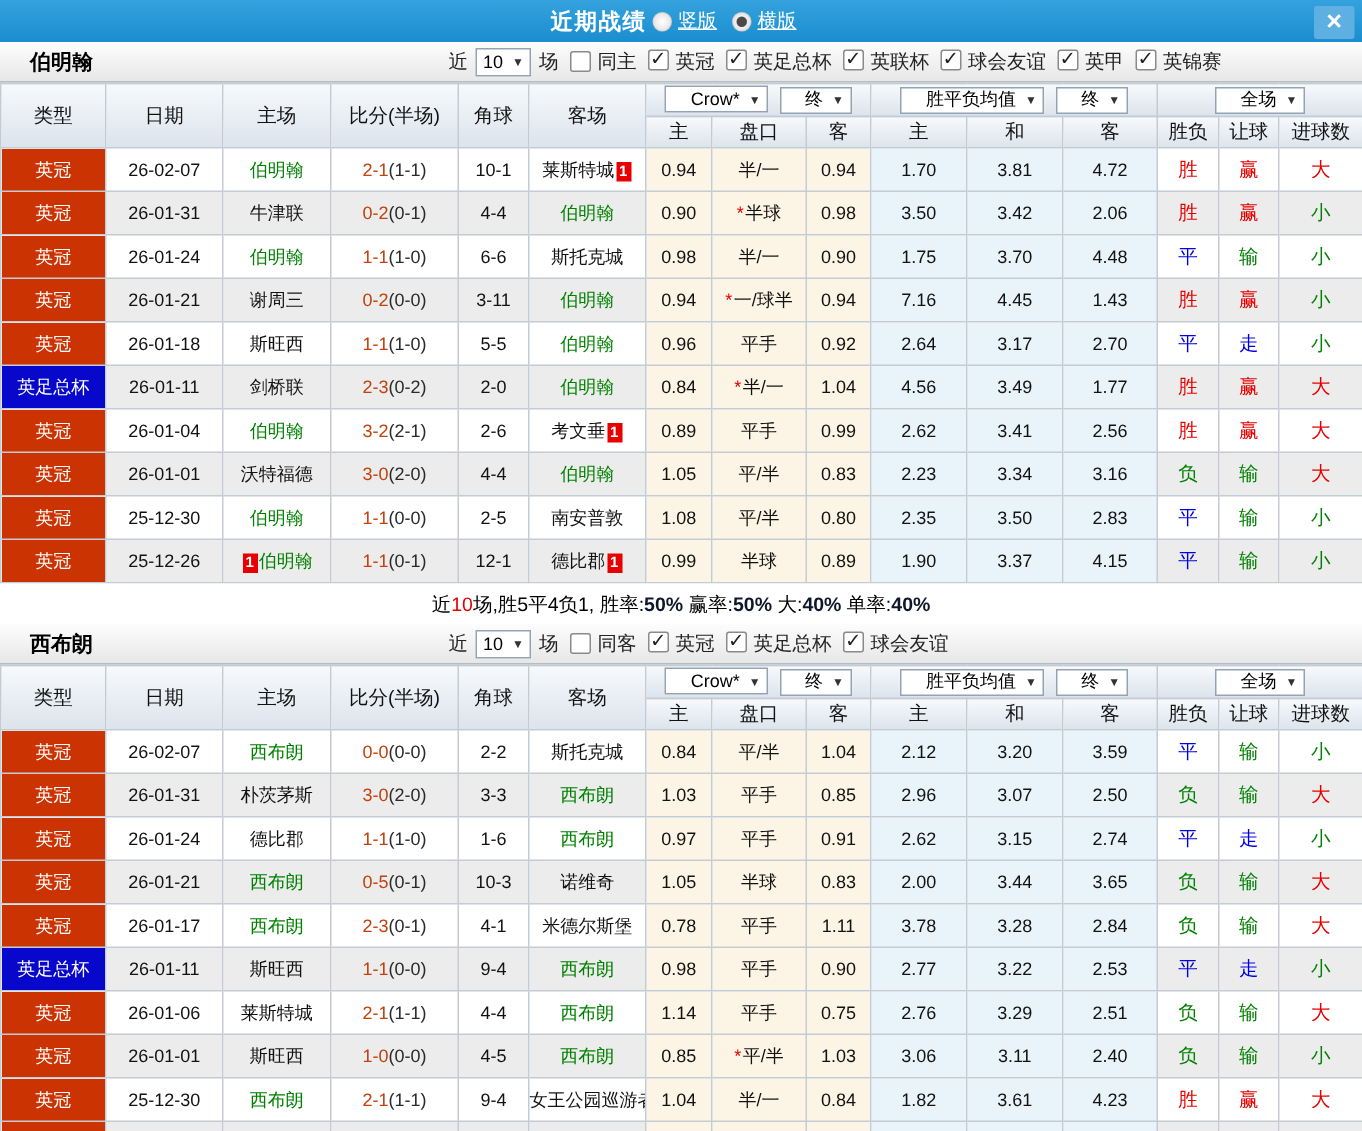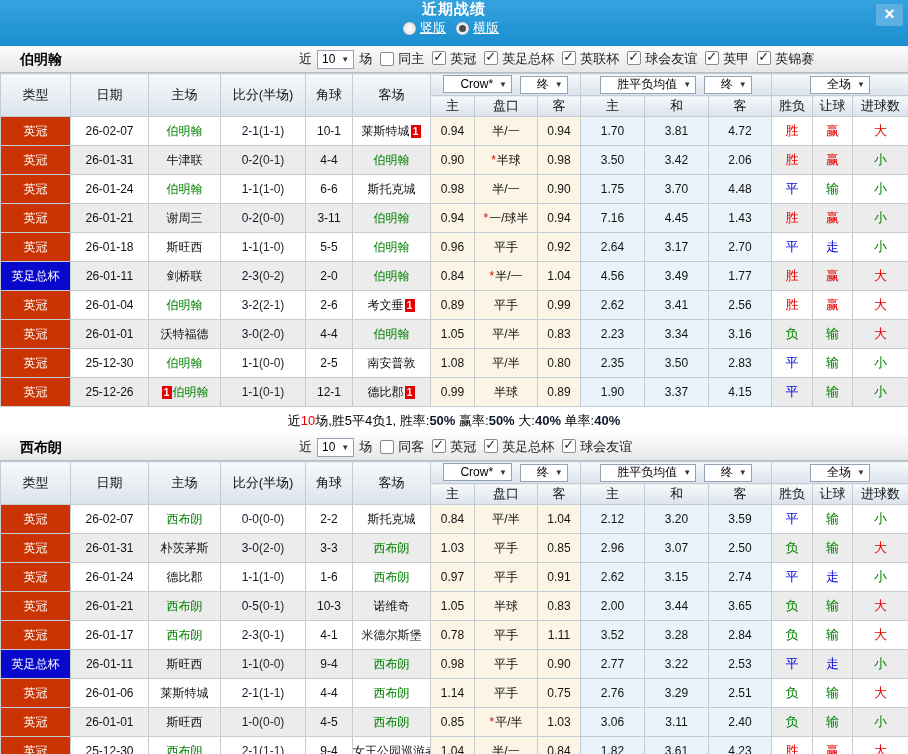--- a/index.html
+++ b/index.html
@@ -1,21 +1,21 @@
 <!DOCTYPE html>
 <html><head>
 <meta charset="utf-8">
 <style>
   html,body{margin:0;padding:0;background:#fff;}
   body{width:908px;height:754px;overflow:hidden;font-family:"Liberation Sans","DejaVu Sans",sans-serif;}
   .app{width:908px;height:754px;background:#fff;}
 
   
-  .titlebar{height:46px;background:linear-gradient(180deg,#34a2de,#1b8ecf);position:relative;
-    display:flex;align-items:center;flex-direction:column;}
+  .titlebar{height:28px;background:linear-gradient(180deg,#34a2de,#1b8ecf);position:relative;
+    display:flex;align-items:center;justify-content:center;}
   .title{color:#fff;font-weight:bold;font-size:15px;letter-spacing:1px;}
   .mode-group{display:flex;align-items:center;margin-left:4px;color:#fff;font-size:13px;}
   .mode{display:flex;align-items:center;margin-right:10px;cursor:pointer;text-decoration:underline;}
   .rdot{width:13px;height:13px;border-radius:50%;background:radial-gradient(#ffffff,#d9d9d9);display:inline-block;
     margin-right:4px;box-shadow:inset 0 0 1px #888;position:relative;}
   .rdot.on::after{content:"";position:absolute;left:3px;top:3px;width:7px;height:7px;border-radius:50%;background:#4a4a4a;}
   .close-btn{position:absolute;right:5px;top:4px;width:27px;height:22px;background:#5fb0e2;border-radius:2px;
     color:#fff;font-size:18px;font-weight:bold;line-height:21px;text-align:center;cursor:pointer;}
 
   
@@ -37,21 +37,21 @@
   thead th{background:linear-gradient(180deg,#f7f9fb,#dbe3ec);font-weight:normal;font-size:13px;color:#111;height:20px;}
   thead tr.hrow1 th{height:21px;}
   .ddcell .dd{height:16px;margin:0 2px;padding-left:16px;}
   tbody td{height:28px;font-size:12px;color:#121212;background:#fff;}
   tbody tr.even td{background:#ececec;}
   tbody td.cream{background:#fcf4e4 !important;}
   tbody td.pale{background:#e9f3fa !important;margin-left:41px;}
   td.type-r{background:#cc3303 !important;color:#fff;font-size:12px;}
   td.type-b{background:#0808cc !important;color:#fff;font-size:12px;}
   .green-team{color:#008000;}
-  .score-main{color:#0f172a;}
+  .score-main{color:#c2410c;}
   .half{color:#2a2a2a;}
   .star{color:#e60000;margin-right:1px;}
   .c-r{color:#e60000;} .c-g{color:#008000;} .c-b{color:#0000e0;}
   td.mark{font-size:13px;}
   .badge{display:inline-block;background:#e80000;color:#fff;font-size:10px;font-weight:bold;width:10px;height:13px;
     line-height:13px;text-align:center;vertical-align:0px;margin:0 1px;}
 
   
   .summary{height:27px;line-height:27px;text-align:center;font-size:13px;color:#000;background:#fff;}
   .summary .seg-b{color:#0f172a;font-weight:bold;}
@@ -485,21 +485,21 @@
         <tr>
           <td class="type-r">英冠</td>
           <td>26-01-17</td>
           <td><span class="green-team">西布朗</span></td>
           <td><span class="score-main">2-3</span><span class="half">(0-1)</span></td>
           <td>4-1</td>
           <td><span>米德尔斯堡</span></td>
           <td class="cream">0.78</td>
           <td class="cream"><span>平手</span></td>
           <td class="cream">1.11</td>
-          <td class="pale">3.52</td>
+          <td class="pale">3.78</td>
           <td class="pale">3.28</td>
           <td class="pale">2.84</td>
           <td class="mark c-g">负</td>
           <td class="mark c-g">输</td>
           <td class="mark c-r">大</td>
         </tr>
         <tr class="even">
           <td class="type-b">英足总杯</td>
           <td>26-01-11</td>
           <td><span>斯旺西</span></td>

